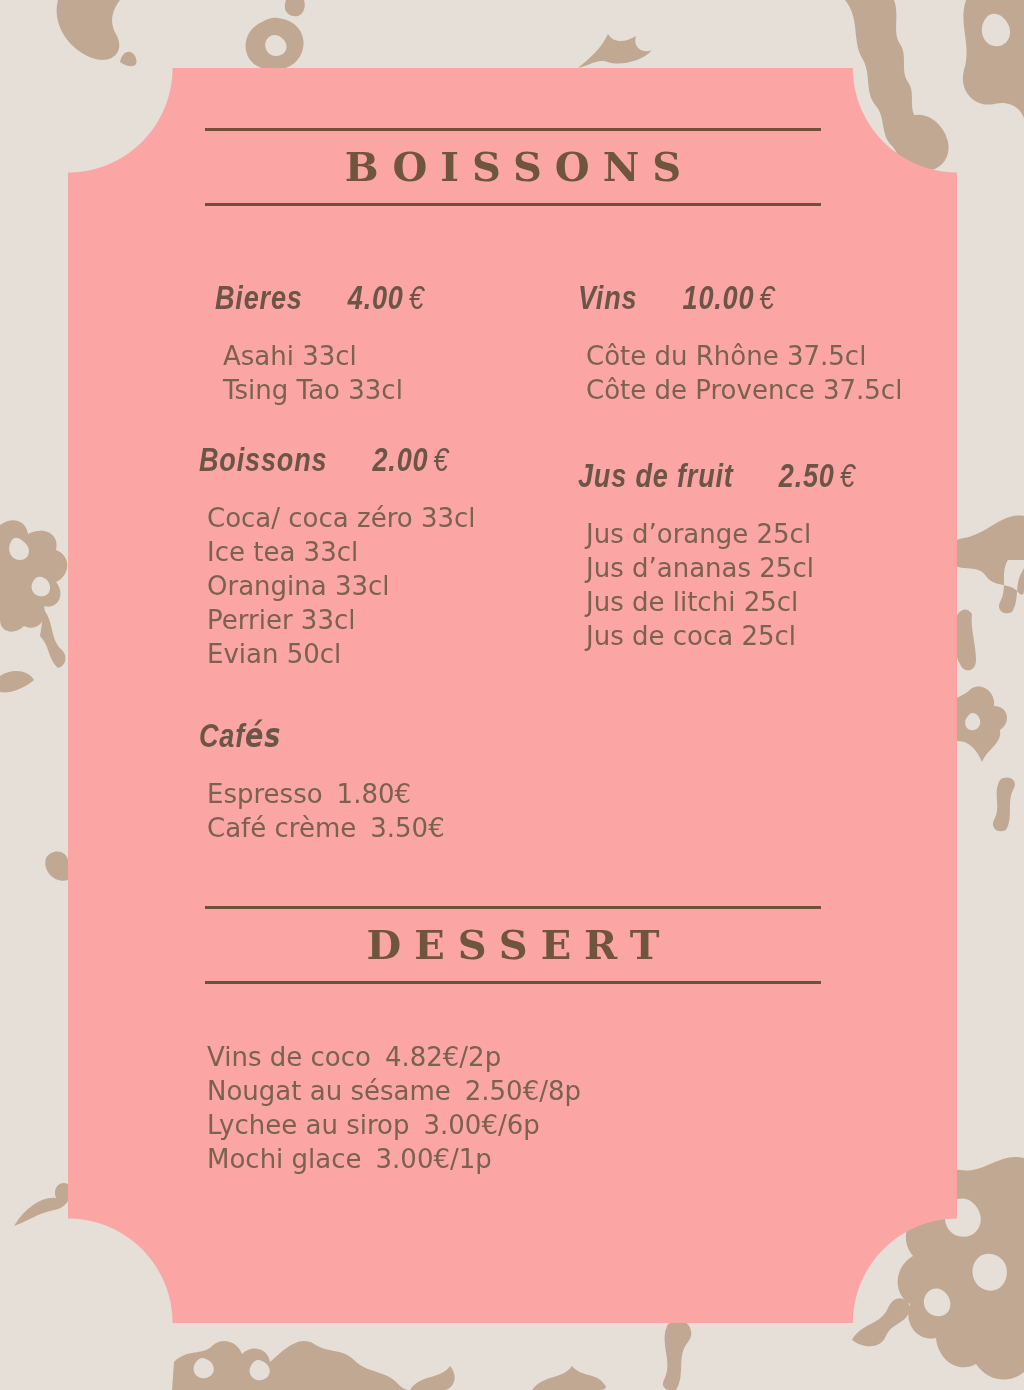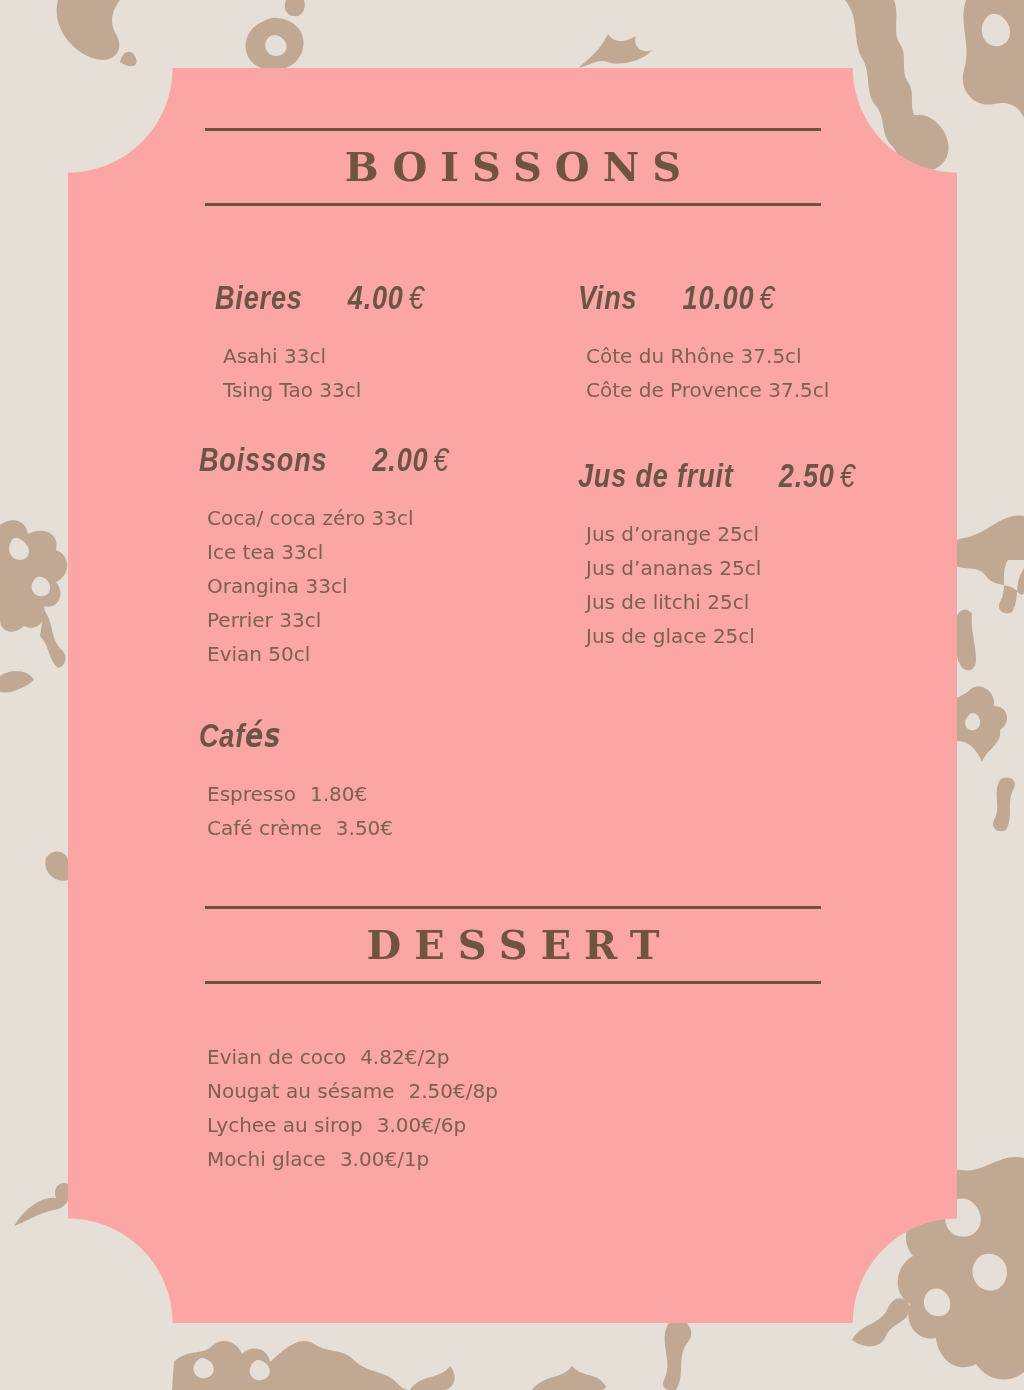--- a/index.html
+++ b/index.html
@@ -52,21 +52,21 @@
     color:#6b5546;white-space:nowrap;
     transform:scaleX(0.82);transform-origin:left top;
   }
   .g-name-alt{font-family:"DejaVu Sans",sans-serif;font-weight:600;}
   .group-header .price{margin-left:55px;}
   .group-header .price:empty{margin-left:0;}
   .group-header .euro{font-weight:400;margin-left:6px;}
 
   .items{
     list-style:none;margin:22px 0 0 8px;padding:0;
-    font-size:20px;line-height:34px;color:#7a6150;white-space:nowrap;
+    font-size:26px;line-height:34px;color:#7a6150;white-space:nowrap;
   }
   .item-price{margin-left:14px;}
 
   #dessert-items{position:absolute;left:139px;top:972px;margin:0;}
 </style>
 </head>
 <body>
 
 <svg class="bg-pattern" viewBox="0 0 1024 1390" xmlns="http://www.w3.org/2000/svg">
   <g fill="#c1a893" fill-rule="evenodd">
@@ -137,40 +137,40 @@
   </div>
 
   <div class="group" id="group-jus">
     <div class="group-header">
       <span class="g-name">Jus de fruit</span><span class="g-name-alt"></span><span class="price">2.50</span><span class="euro">€</span>
     </div>
     <ul class="items">
       <li>Jus d’orange 25cl</li>
       <li>Jus d’ananas 25cl</li>
       <li>Jus de litchi 25cl</li>
-      <li>Jus de glace 25cl</li>
+      <li>Jus de coca 25cl</li>
     </ul>
   </div>
 
   <div class="group" id="group-cafes">
     <div class="group-header">
       <span class="g-name">Caf</span><span class="g-name-alt">és</span><span class="price"></span><span class="euro"></span>
     </div>
     <ul class="items">
       <li><span>Espresso</span><span class="item-price">1.80€</span></li>
       <li><span>Café crème</span><span class="item-price">3.50€</span></li>
     </ul>
   </div>
 
   <div class="title-block" id="dessert-block">
     <div class="rule"></div>
     <h1 class="menu-title">DESSERT</h1>
     <div class="rule"></div>
   </div>
 
   <ul class="items" id="dessert-items">
-    <li><span>Evian de coco</span><span class="item-price">4.82€/2p</span></li>
+    <li><span>Vins de coco</span><span class="item-price">4.82€/2p</span></li>
     <li><span>Nougat au sésame</span><span class="item-price">2.50€/8p</span></li>
     <li><span>Lychee au sirop</span><span class="item-price">3.00€/6p</span></li>
     <li><span>Mochi glace</span><span class="item-price">3.00€/1p</span></li>
   </ul>
 
 </div>
 
 </body></html>

